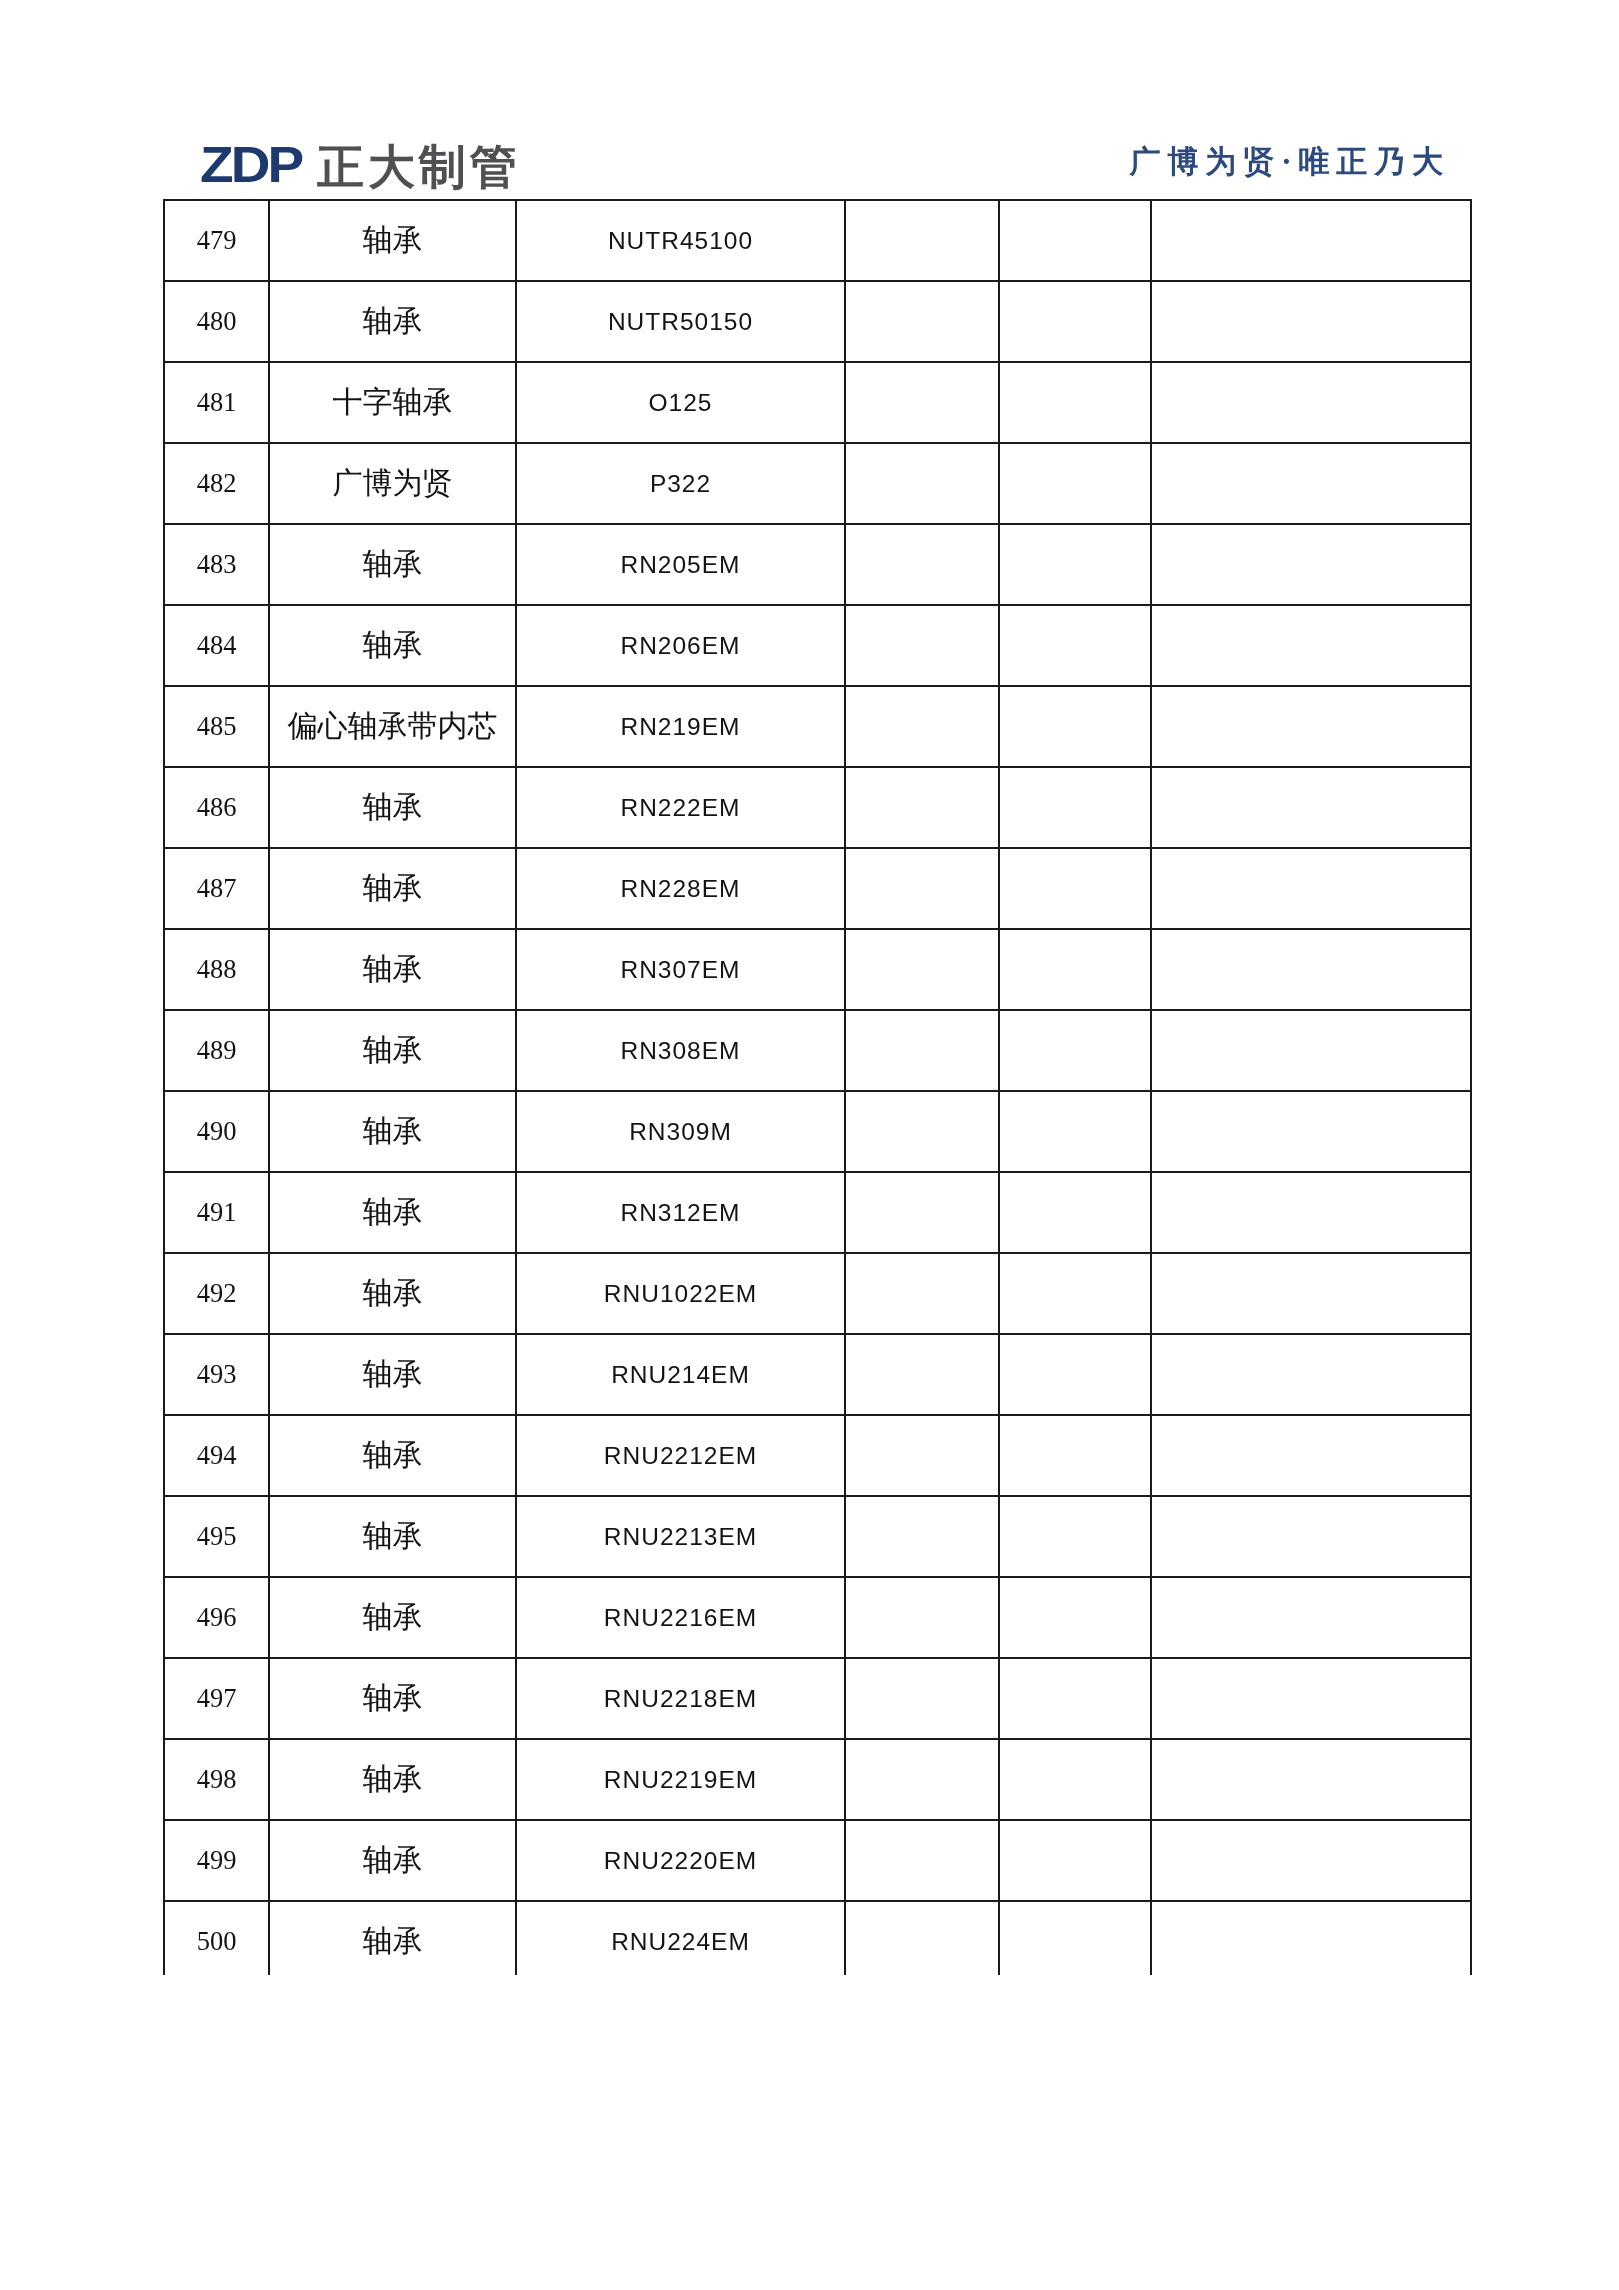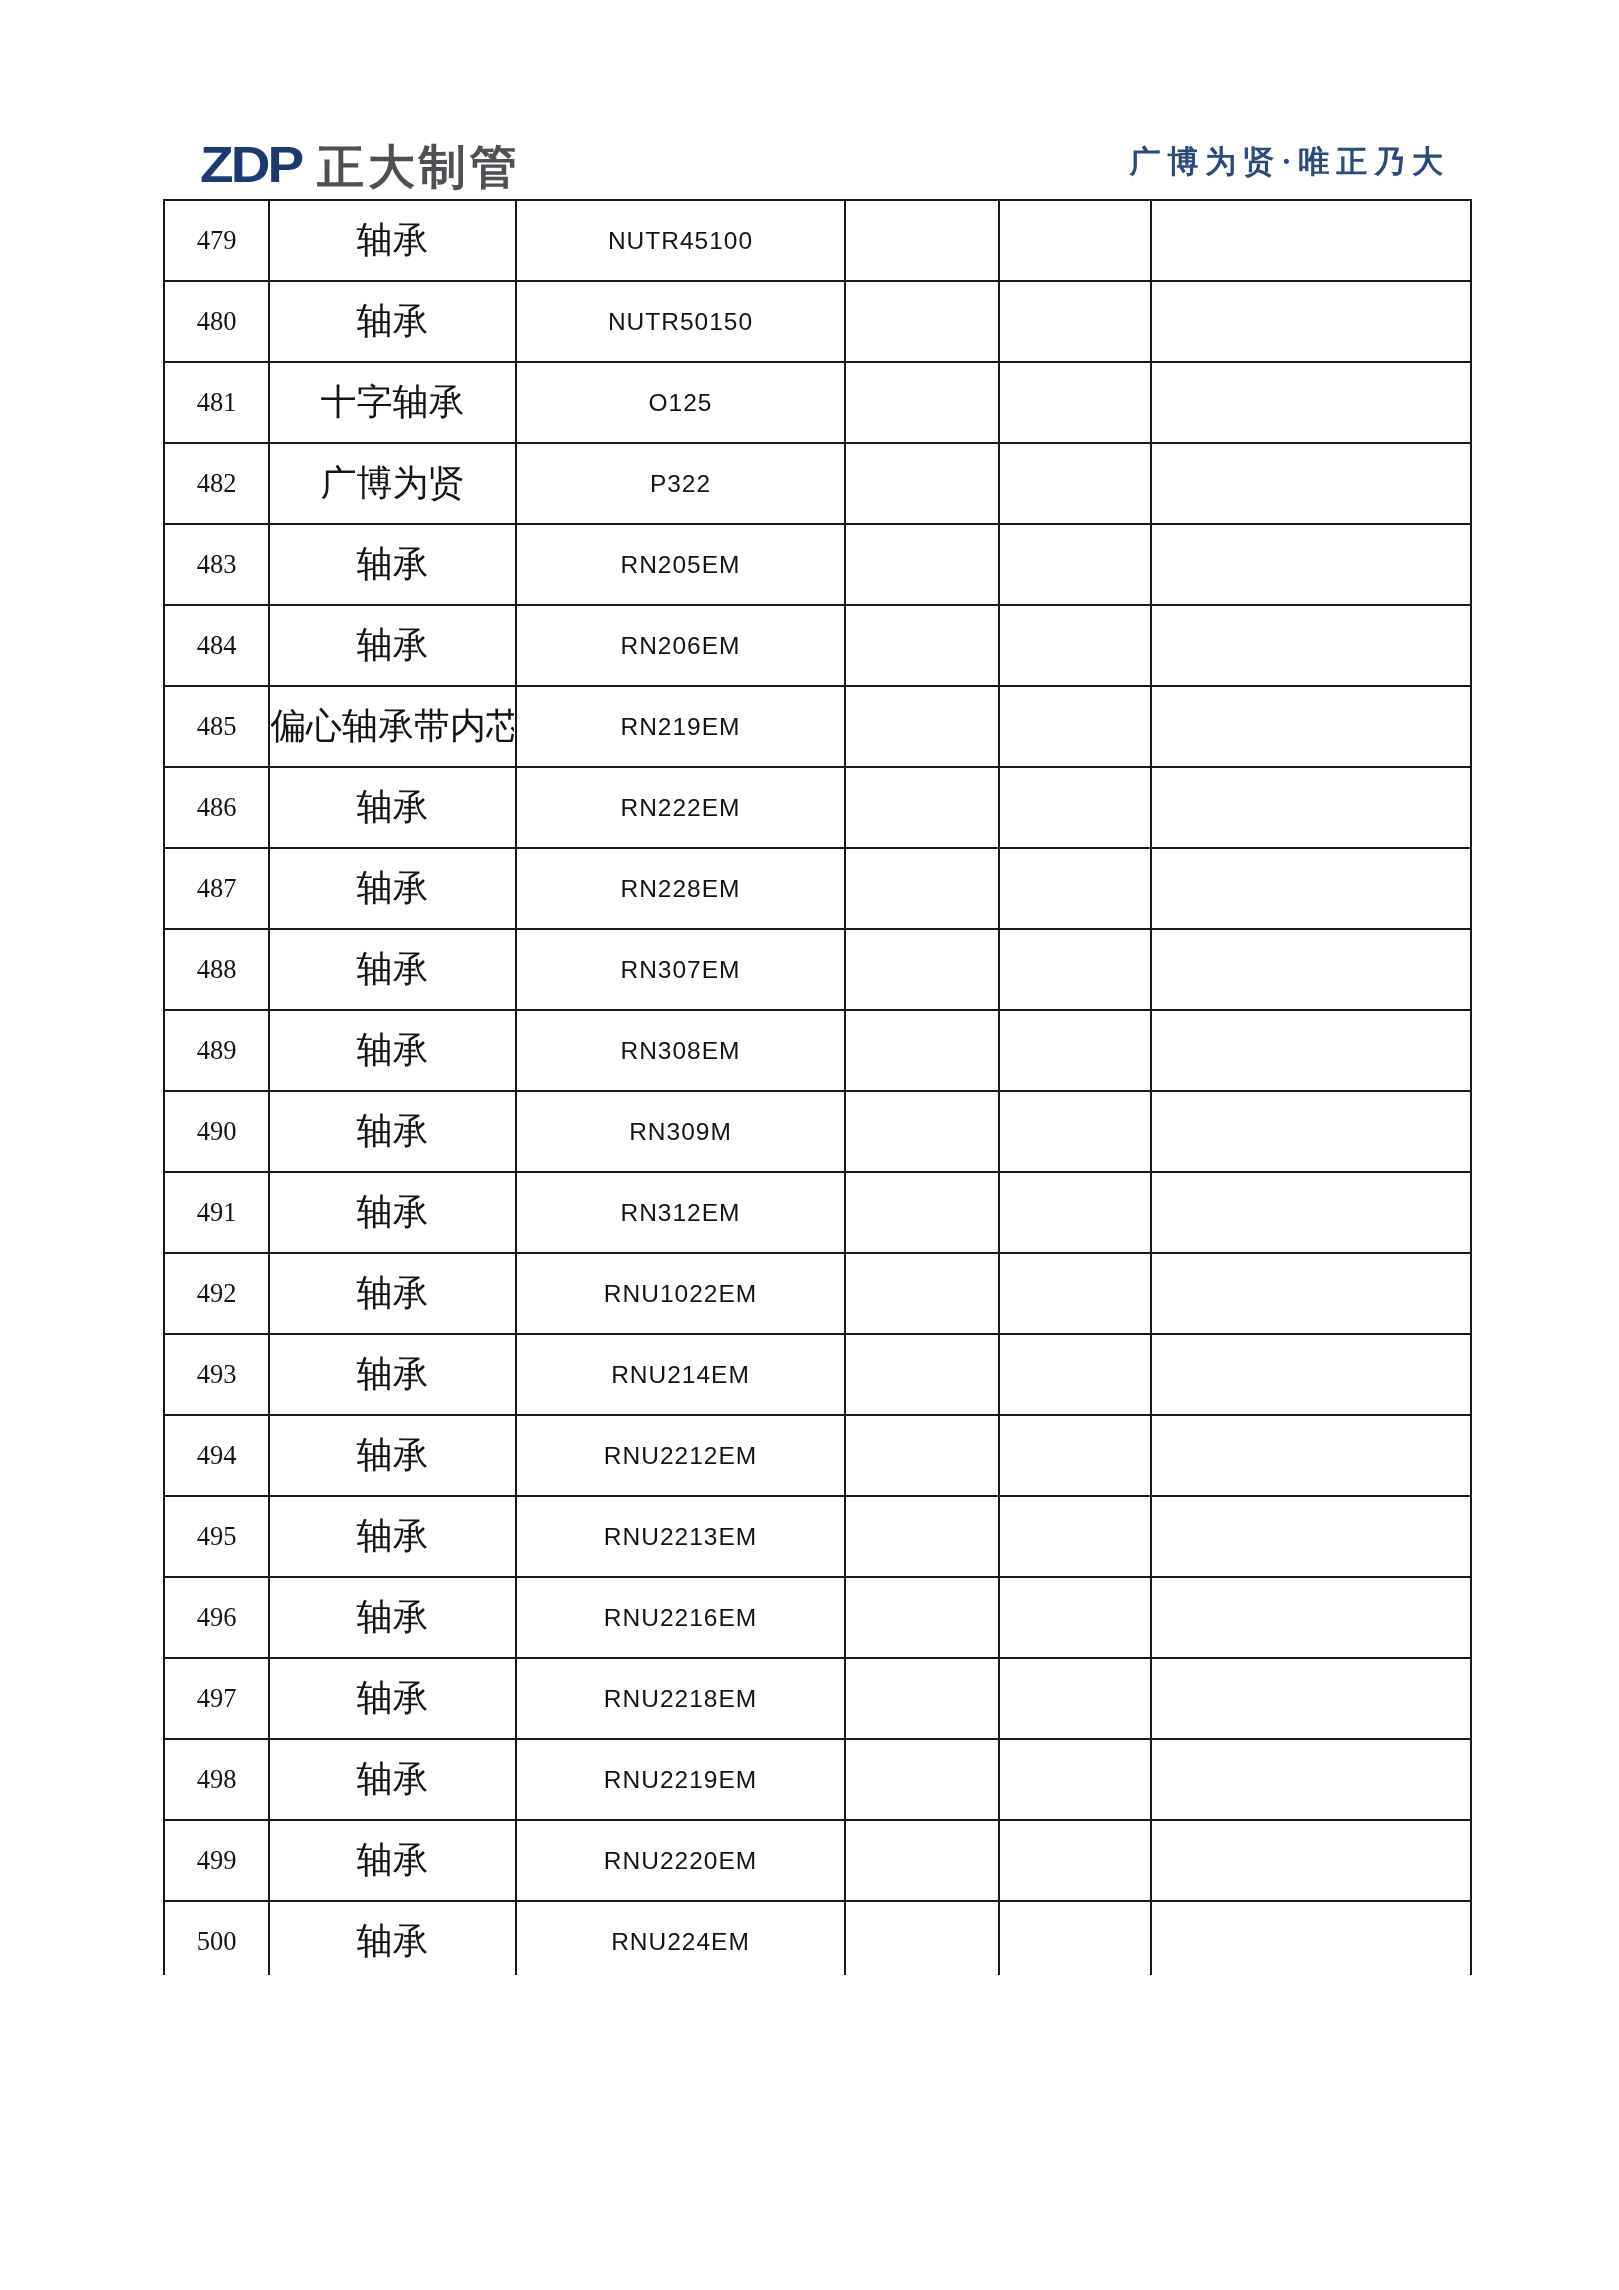--- a/index.html
+++ b/index.html
@@ -76,21 +76,21 @@
     overflow: hidden;
     white-space: nowrap;
     padding: 0;
   }
   td.no-cell {
     font-family: "Liberation Serif", serif;
     font-size: 26.5px;
   }
   td.name-cell {
     font-family: Liberation Mono, monospace;
-    font-size: 36px;
+    font-size: 30px;
     border-radius: 25px;
   }
   td.model-cell {
     font-family: Liberation Sans, sans-serif;
     font-size: 24.5px;
     letter-spacing: 1px;
   }
   td.blank-cell { }
 
   

